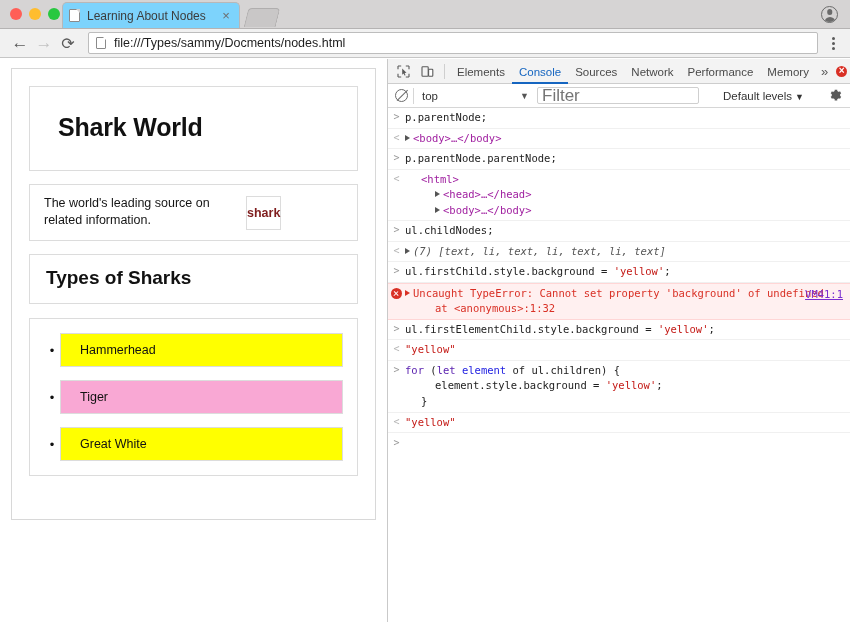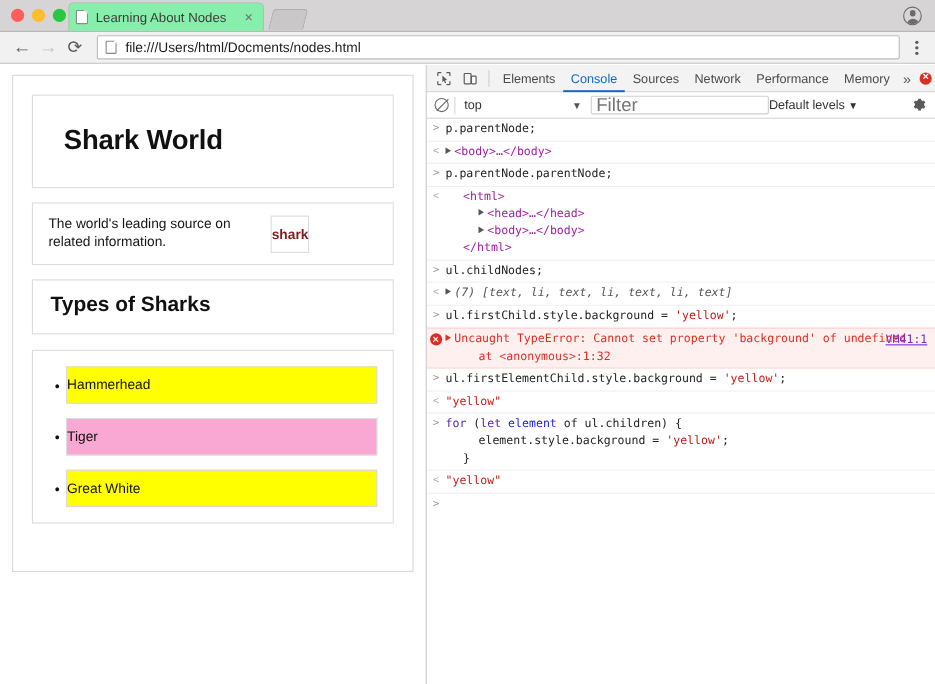--- a/index.html
+++ b/index.html
@@ -29,21 +29,21 @@
     display: flex; gap: 7px; align-items: center;
   }
   .dot { width: 12px; height: 12px; border-radius: 50%; }
   .dot.red { background:#ff5f57; }
   .dot.yellow { background:#ffbd2e; }
   .dot.green { background:#28c840; }
 
   .tab {
     position: absolute; left: 62px; bottom: 0;
     width: 178px; height: 26px;
-    background: #86efac;
+    background: #7dd3fc;
     border: 1px solid #b9b7b7;
     border-bottom: none;
     border-radius: 5px 5px 0 0;
     display: flex; align-items: center;
     padding: 0 6px;
   }
   .tab-favicon {
     width: 11px; height: 13px; flex: 0 0 auto;
     border: 1px solid #8a8a8a; background:#fff;
     position: relative; margin-right: 7px;
@@ -193,21 +193,21 @@
   .ul-list { list-style: none; margin:0; padding:0; }
   .li-row { display:flex; align-items:center; margin-bottom: 13px; }
   .li-row:last-child { margin-bottom: 0; }
   .li-bullet {
     width: 16px; flex:0 0 auto; text-align:center;
     font-size: 13px; color:#111; line-height:1;
   }
   .li-box {
     flex: 1 1 auto;
     border: 1px solid #dcdcdc;
-    padding: 9px 0 9px 0;
+    padding: 9px 0 9px 19px;
     font-size: 12.5px; color:#111;
   }
 
   
   .devtools {
     flex: 1 1 auto;
     background:#fff;
     display:flex; flex-direction: column;
     font-family: "Liberation Sans", sans-serif;
     overflow: hidden;
@@ -284,21 +284,21 @@
   .filter-input {
     width: 162px; height: 17px; flex:0 0 auto;
     border: 1px solid #cfcfcf; border-radius: 2px;
     font-size: 17px; color:#9a9a9a;
     padding: 0 4px; line-height: 15px;
     margin-left: 4px;
     background:#fff;
     font-family: "Liberation Sans", sans-serif;
   }
   .levels {
-    font-size: 11.5px; color:#333; margin-left: 0; flex:0 0 auto;
+    font-size: 11.5px; color:#333; margin-left: 24px; flex:0 0 auto;
   }
   .levels .caret { font-size:9px; margin-left:3px; }
   .gear {
     position:absolute; right: 7px; top: 4px;
     width: 15px; height:15px;
   }
 
   
   .console {
     flex: 1 1 auto;
@@ -384,21 +384,21 @@
     </div>
     <div class="newtab"></div>
   </div>
 
   <div class="toolbar">
     <div class="navbtn">←</div>
     <div class="navbtn disabled">→</div>
     <div class="navbtn reload">⟳</div>
     <div class="omnibox">
       <span class="omni-icon"></span>
-      <span class="omni-url">file:///Users/html/Docments/nodes.html</span>
+      <span class="omni-url">file:///Types/sammy/Docments/nodes.html</span>
     </div>
     <div class="kebab">
         <i></i>
         <i></i>
         <i></i>
       </div>
   </div>
   <div class="profile"></div>
 
   <div class="content">
@@ -497,21 +497,21 @@
           <div class="crow">
             <div class="gut out">&lt;</div>
             <div class="ctext"><div><span class="tri"></span><span class="tag">&lt;body&gt;…&lt;/body&gt;</span></div></div>
           </div>
           <div class="crow">
             <div class="gut">&gt;</div>
             <div class="ctext"><div><span class="ident">p.parentNode.parentNode;</span></div></div>
           </div>
           <div class="crow">
             <div class="gut out">&lt;</div>
-            <div class="ctext"><div class="indent1"><span class="tag">&lt;html&gt;</span></div><div class="indent2"><span class="tri"></span><span class="tag">&lt;head&gt;…&lt;/head&gt;</span></div><div class="indent2"><span class="tri"></span><span class="tag">&lt;body&gt;…&lt;/body&gt;</span></div><div class="indent1"><span class="tag">&lt;/html&gt;</span></div></div>
+            <div class="ctext"><div class="indent1"><span class="tag">&lt;html&gt;</span></div><div class="indent2"><span class="tri"></span><span class="tag">&lt;head&gt;…&lt;/head&gt;</span></div><div class="indent2"><span class="tri"></span><span class="tag">&lt;body&gt;…&lt;/body&gt;</span></div></div>
           </div>
           <div class="crow">
             <div class="gut">&gt;</div>
             <div class="ctext"><div><span class="ident">ul.childNodes;</span></div></div>
           </div>
           <div class="crow">
             <div class="gut out">&lt;</div>
             <div class="ctext"><div><span class="tri"></span><span class="objsum">(7) [text, li, text, li, text, li, text]</span></div></div>
           </div>
           <div class="crow">

